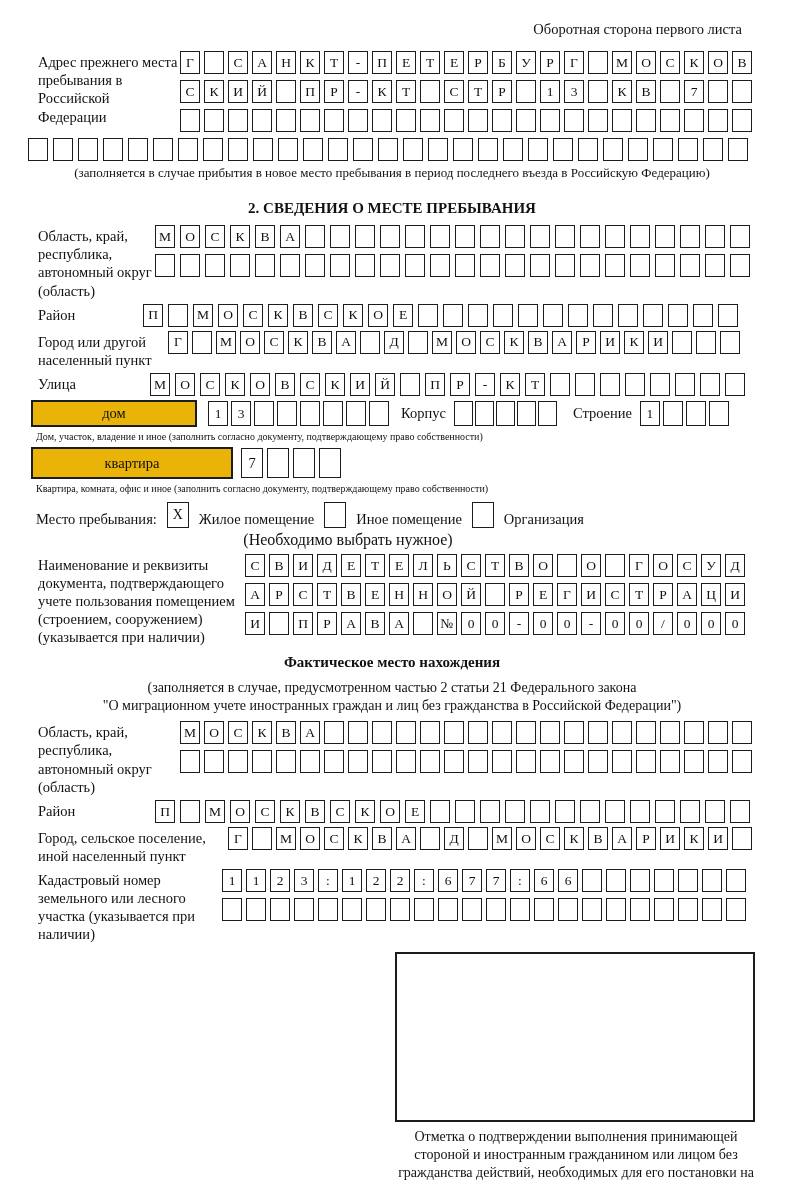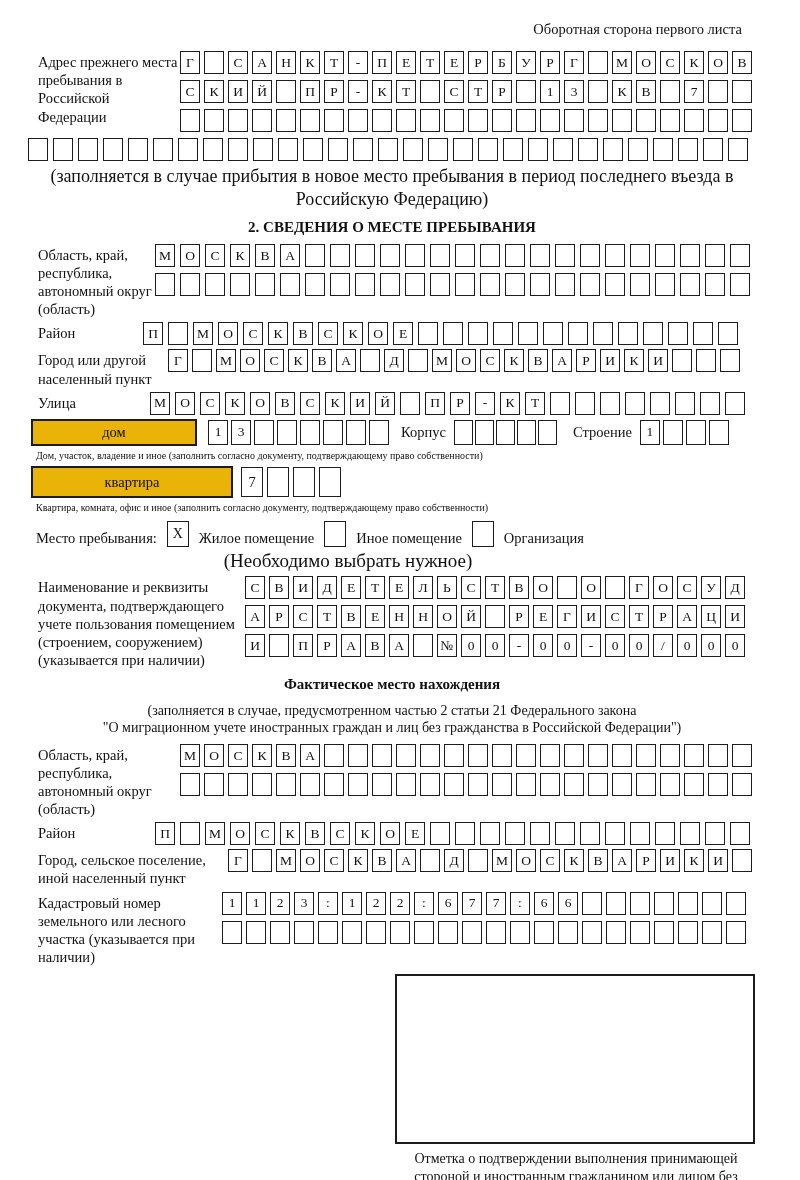--- a/index.html
+++ b/index.html
@@ -27,22 +27,22 @@
   .w-prev  { width: 152px; }
   .w-std   { width: 127px; }
   .w-doc   { width: 217px; }
   .w-city2 { width: 200px; }
   .w-cad   { width: 194px; }
   .off-district { margin-left: -12px; }
   .off-city     { margin-left: 13px; }
   .off-street   { margin-left: -5px; }
 
   .row4 { margin-top: 6px; }
-  .center-note { text-align: center; font-size: 18px; margin: 4px 0 6px; }
-  .sec-title { text-align: center; font-weight: bold; font-size: 15px; margin: 8px 0 7px; }
+  .center-note { text-align: center; font-size: 13px; margin: 4px 0 6px; }
+  .sec-title { text-align: center; font-weight: bold; font-size: 15px; margin: 18px 0 7px; }
 
   .house-row { display: flex; align-items: center; margin: 2px 0 4px; }
   .label-box {
     border: 2px solid #1c1c1c; display: flex; align-items: center; justify-content: center;
     background: #eab308;
   }
   .house-box { width: 166px; height: 27px; margin-left: 3px; }
   .apt-box   { width: 202px; height: 32px; margin-left: 3px; }
   .house-cells { margin-left: 11px; gap: 3px; }
   .house-cells .cell { flex-basis: 20px; height: 25px; }
@@ -51,21 +51,21 @@
   .korpus-cells .cell { flex-basis: 19px; height: 25px; }
   .stroenie-lbl { margin: 0 8px 0 16px; }
   .stroenie-cells { gap: 3px; }
   .stroenie-cells .cell { flex-basis: 20px; height: 25px; }
   .apt-cells { margin-left: 8px; gap: 4px; }
   .apt-cells .cell { flex-basis: 22px; height: 30px; font-size: 14.5px; }
   .sub-note { font-size: 10px; margin: 0 0 4px 8px; }
 
   .stay-row { display: flex; align-items: flex-end; margin: 6px 0 2px 8px; }
   .stay-row .cb { flex-basis: 22px; width: 22px; height: 26px; margin: 0 10px 0 10px; font-size: 14px; }
-  .stay-note { text-align: center; width: 360px; margin-left: 140px; font-size: 19px; margin-bottom: 4px; }
+  .stay-note { text-align: center; width: 360px; margin-left: 140px; font-size: 16px; margin-bottom: 4px; }
 
   .actual-title { text-align: center; font-weight: bold; font-size: 15px; margin: 6px 0 8px; }
   .actual-note { text-align: center; font-size: 14px; }
   .actual-note + .actual-note { margin-bottom: 7px; }
 
   .stamp-box {
     margin: 8px 0 0 367px; width: 360px; height: 170px;
     border: 2px solid #1c1c1c; background: #fff;
   }
   .stamp-caption {

